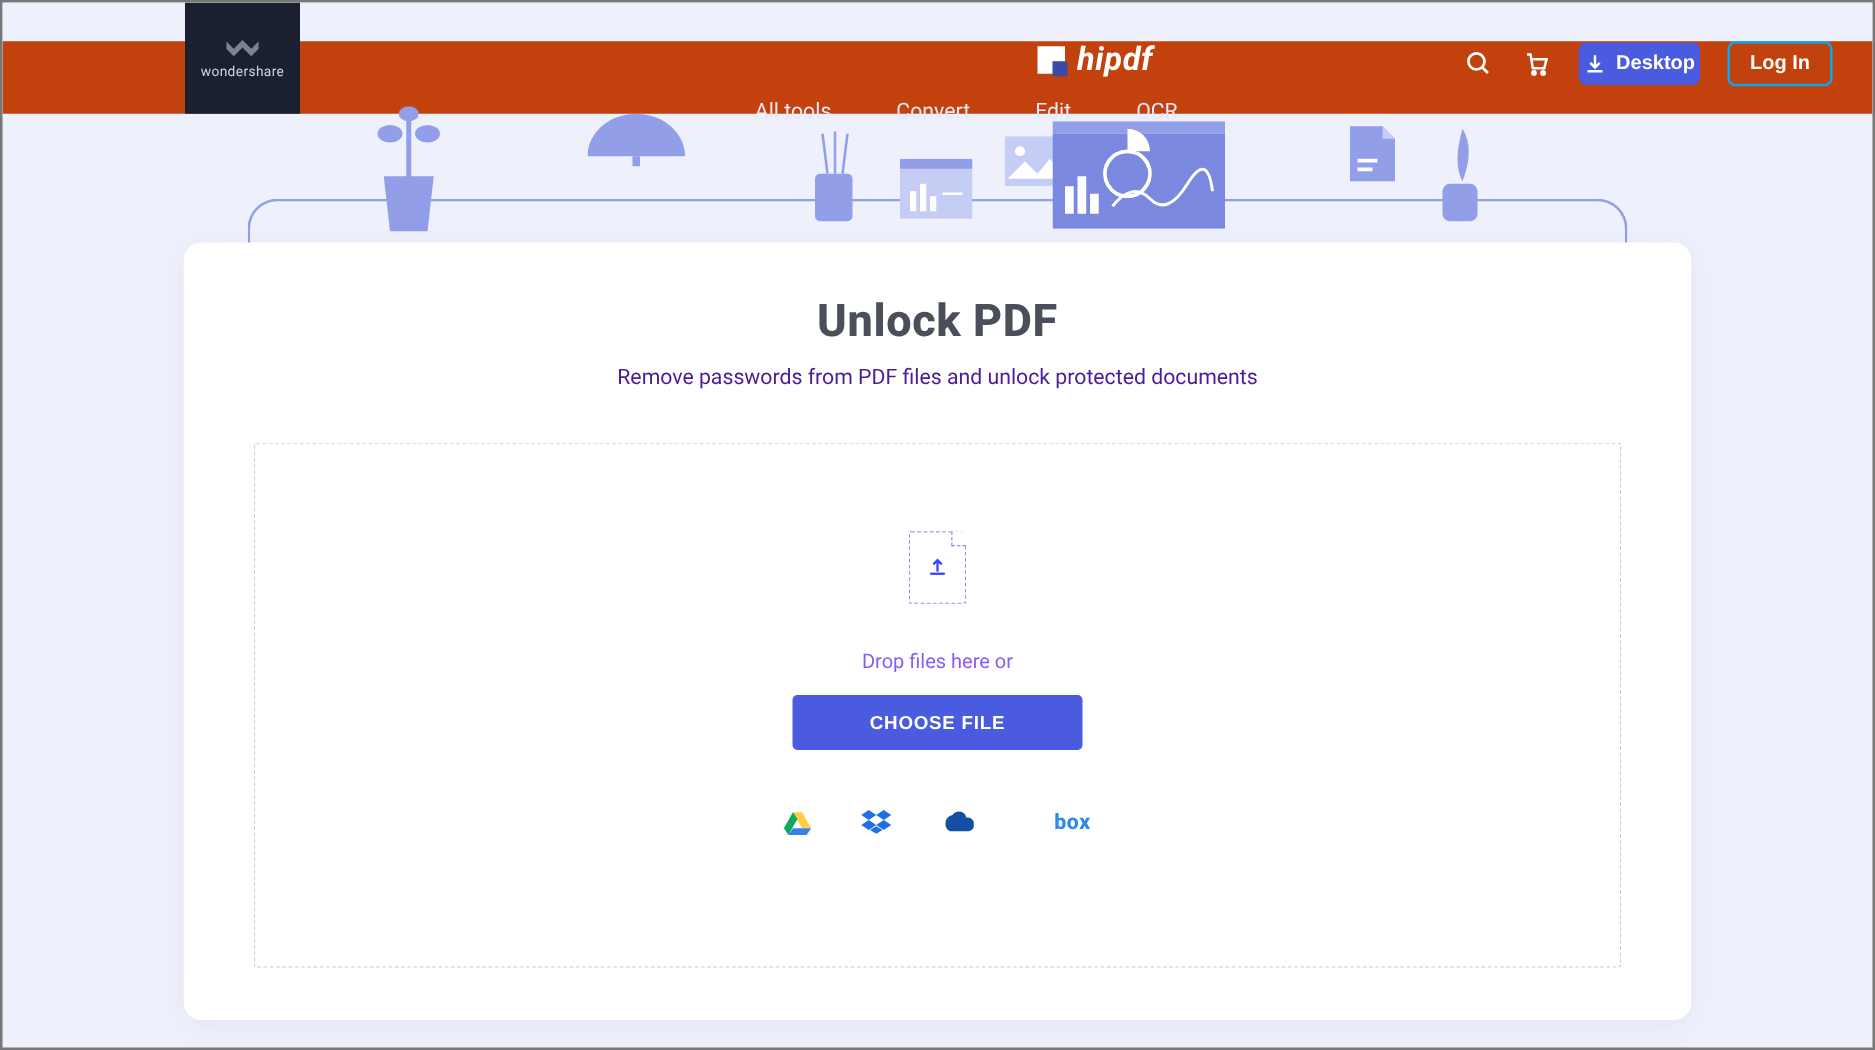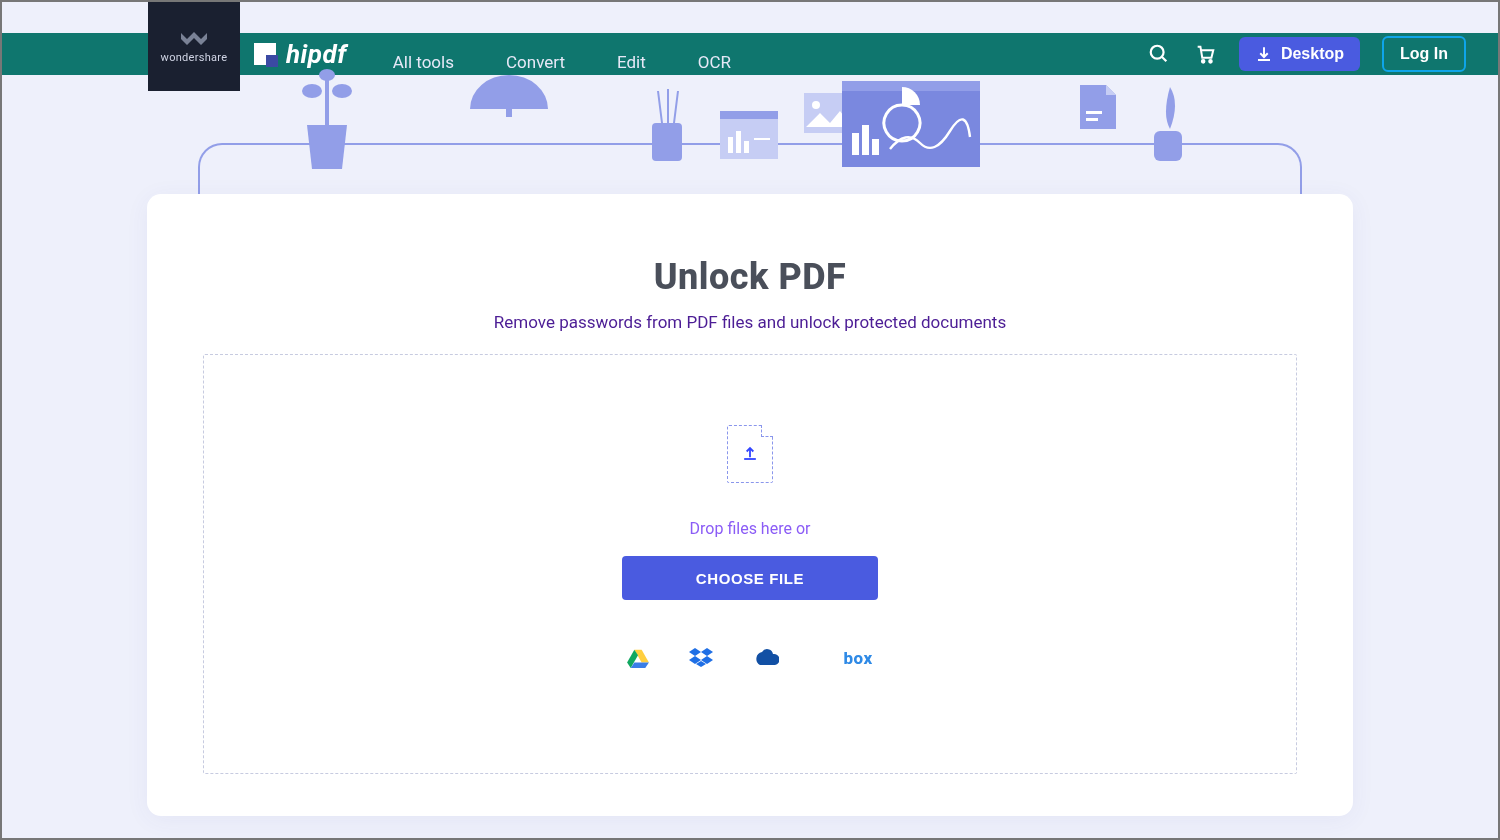--- a/index.html
+++ b/index.html
@@ -1,44 +1,44 @@
 <!DOCTYPE html>
 <html><head>
 <meta charset="utf-8">
 <style>
   * { box-sizing: border-box; margin: 0; padding: 0; }
   html, body { width: 1500px; height: 840px; font-family: -apple-system, BlinkMacSystemFont, "Segoe UI", Roboto, Helvetica, Arial, sans-serif; background: #eef0fb; overflow: hidden; }
   body { border: 2px solid #777; }
   .topstrip { height: 31px; background: #eef0fb; }
-  .navbar { height: 42px; background: #0f766e; display: flex; align-items: center; color: #fff; position: relative; }
+  .navbar { height: 58px; background: #c2410c; display: flex; align-items: center; color: #fff; position: relative; flex-direction: column; }
   .brandblock { position: absolute; left: 146px; top: -31px; width: 92px; height: 89px; background: #1a2030; display: flex; flex-direction: column; align-items: center; justify-content: center; gap:6px;}
   .brandblock .ws-icon { width: 26px; height: 16px; }
   .brandblock .ws-text { font-size: 11px; color: #d0d4e4; letter-spacing: .3px;}
   .hipdf-logo { display:flex; align-items:center; gap:10px; margin-left: 252px; }
   .hipdf-logo .sq { width:22px; height:22px; background:#fff; display:block; position:relative;}
   .hipdf-logo .sq::after { content:""; position:absolute; right:-2px; bottom:-2px; width:12px; height:12px; background:#3b4aa3;}
   .hipdf-logo .name { font-weight:700; font-size:26px; color:#fff; letter-spacing:.5px;font-style:italic;}
   .navmenu { display:flex; gap:52px; margin-left:46px;margin-top:16px; }
   .navmenu a { color:#e6e8f7; font-size:17px; text-decoration:none; cursor:pointer;}
   .nav-right { position:absolute; right:32px; display:flex; align-items:center; gap:22px;}
   .icon-btn { width:24px; height:24px; display:flex; align-items:center; justify-content:center; cursor:pointer; color:#fff;}
-  .desktop-btn { display:flex; align-items:center; gap:8px; background:#4a5be0; color:#fff; border:none; border-radius:6px; padding:8px 16px; font-size:16px; font-weight:700; cursor:pointer;}
+  .desktop-btn { display:flex; align-items:center; gap:8px; background:#4a5be0; color:#fff; border:none; border-radius:6px; padding:8px 4px; font-size:16px; font-weight:700; cursor:pointer;}
   .login-btn { border:2px solid #0ea5e9; background:transparent; color:#fff; border-radius:6px; padding:7px 16px; font-size:16px; font-weight:700; cursor:pointer;}
   .hero { position:relative; height:105px; }
   .hero-line { position:absolute; left:196px; right:196px; top:68px; height:60px; border:2px solid #929ee8; border-bottom:none; border-radius:24px 24px 0 0;}
   .hero-item { position:absolute; color:#929ee8; }
-  .card { position:absolute; left:147px; right:147px; top:194px; bottom:24px; background:#fff; border-radius:14px; box-shadow: 0 4px 24px rgba(60,70,150,.06); padding-top:62px; text-align:center;}
+  .card { position:absolute; left:147px; right:147px; top:194px; bottom:24px; background:#fff; border-radius:14px; box-shadow: 0 4px 24px rgba(60,70,150,.06); padding-top:42px; text-align:center;}
   .card h1 { font-size:36px; font-weight:800; color:#4a4f5a; letter-spacing:.5px;}
   .card .sub { margin-top:14px; font-size:17px; color:#4c1d95;}
   .dropzone { position:absolute; left:56px; right:56px; top:160px; bottom:42px; border:1.5px dashed #c7cbe0; border-radius:2px; display:flex; flex-direction:column; align-items:center; padding-top:70px;}
   .file-icon { width:46px; height:58px; border:1.5px dashed #8a96ec; border-radius:2px; position:relative; display:flex; align-items:center; justify-content:center;}
   .file-icon .corner { position:absolute; right:-1px; top:-1px; width:12px; height:12px; background:#fff; border-left:1.5px dashed #8a96ec; border-bottom:1.5px dashed #8a96ec;}
   .file-icon svg { color:#3346ff; }
   .drop-text { margin-top:36px; font-size:16px; color:#8b5cf6;}
-  .choose-btn { margin-top:18px; background:#4a5be0; color:#fff; border:none; border-radius:4px; width:256px; height:44px; font-size:15px; font-weight:800; letter-spacing:.6px; cursor:pointer;}
+  .choose-btn { margin-top:18px; background:#4a5be0; color:#fff; border:none; border-radius:4px; width:232px; height:44px; font-size:15px; font-weight:800; letter-spacing:.6px; cursor:pointer;}
   .storage-row { margin-top:48px; display:flex; gap:40px; align-items:center; justify-content:center;}
   .storage-row span { cursor:pointer; display:flex; align-items:center;}
   .offline-pill { position:absolute; bottom:-18px; left:50%; transform:translateX(-50%); background:#eef0fb; border-radius:999px; padding:9px 20px; font-size:14px; color:#4a4f5a; display:flex; align-items:center; gap:10px; cursor:pointer;}
   .offline-pill svg { color:#4a5be0;}
 </style>
 </head>
 <body>
 
 <div class="topstrip"></div>
 

